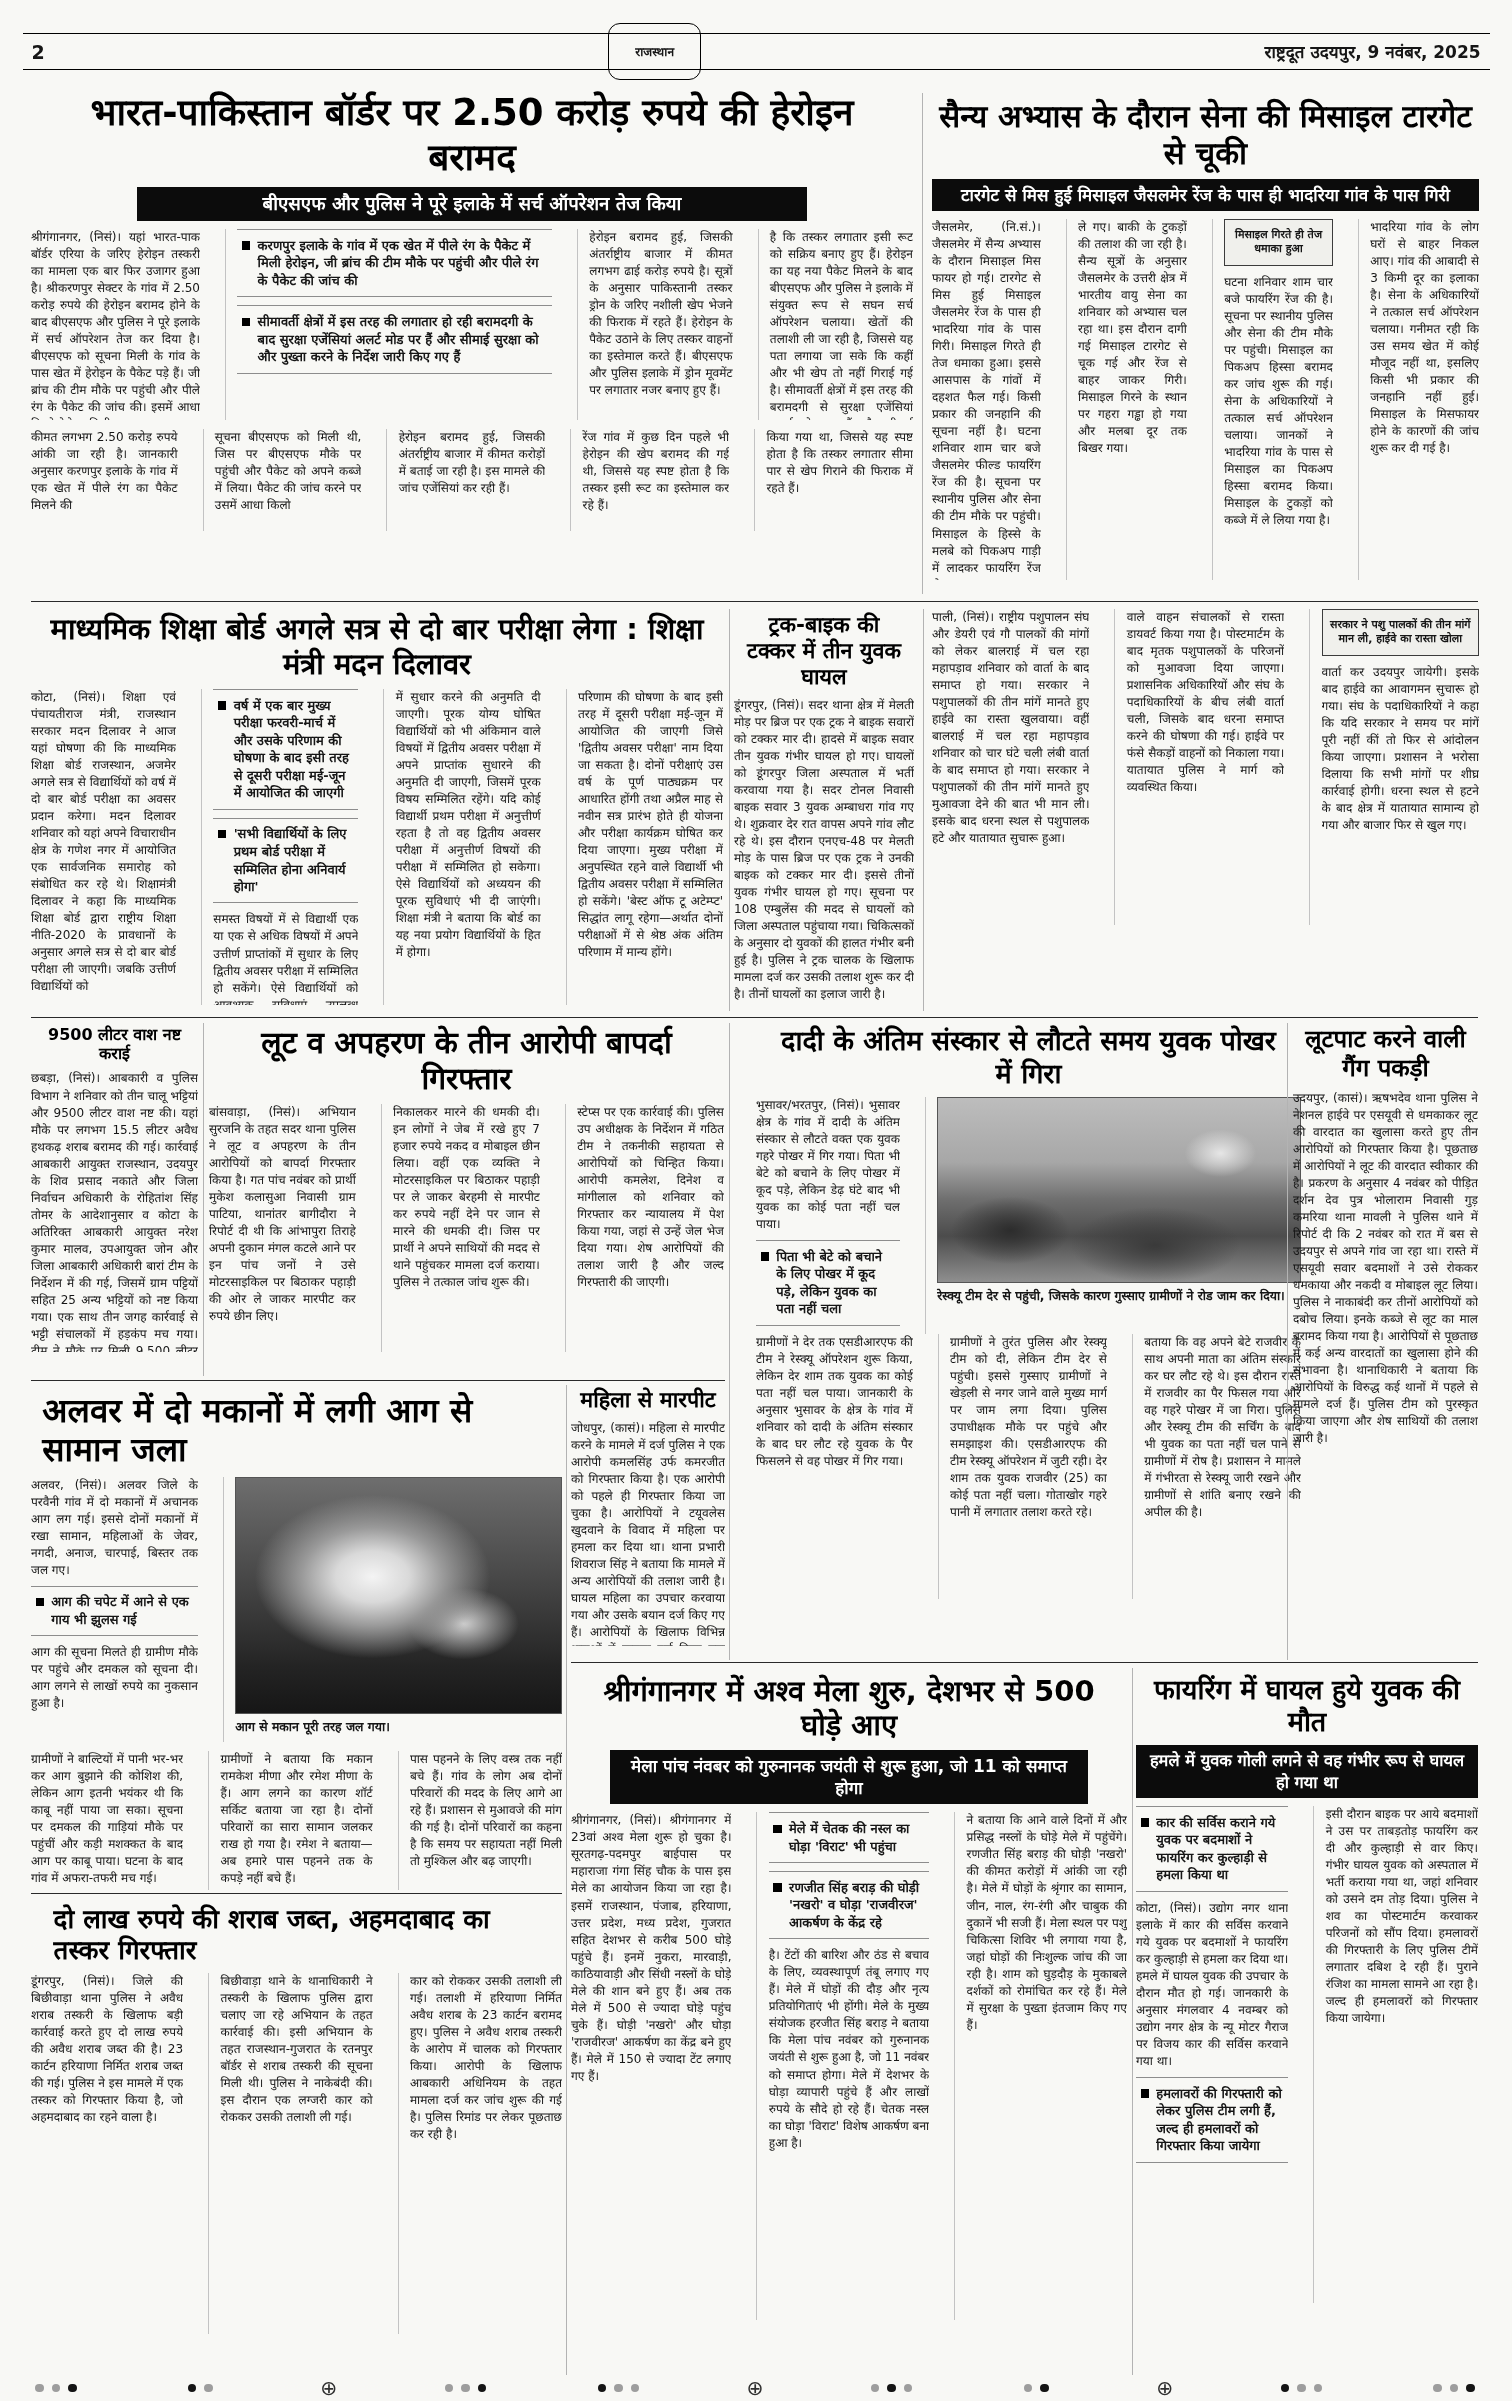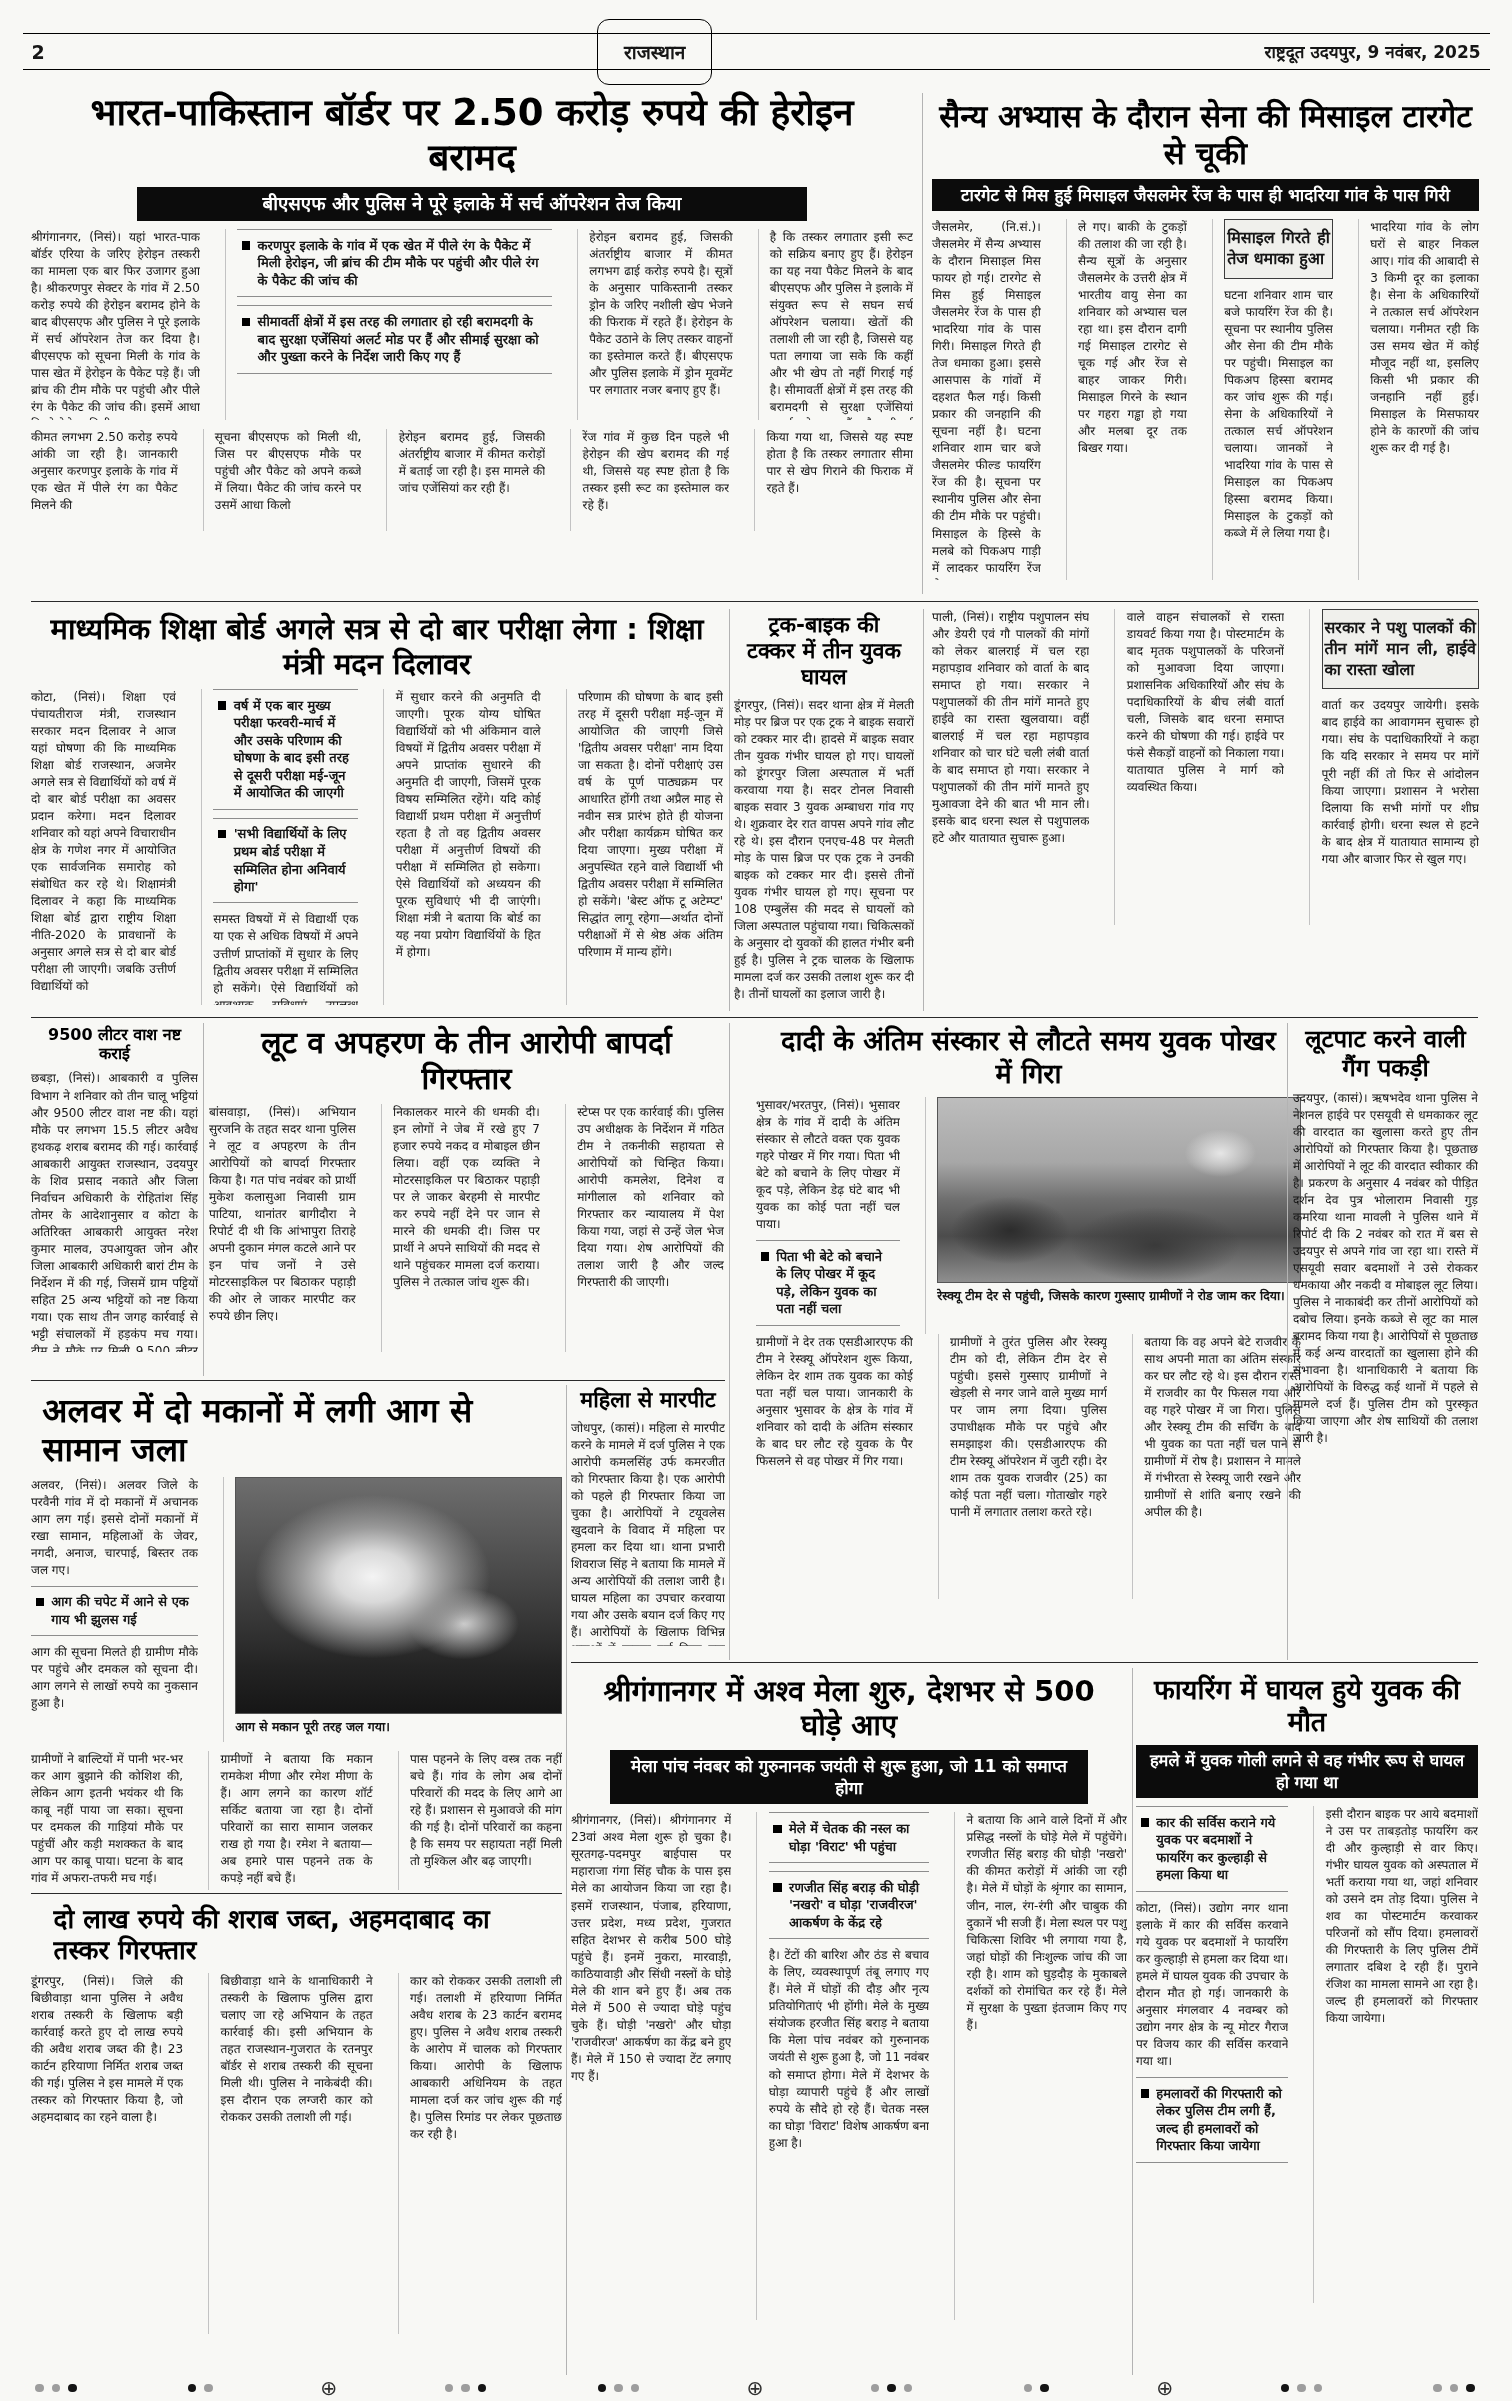--- a/index.html
+++ b/index.html
@@ -3,34 +3,34 @@
 <meta charset="utf-8">
 <style>
   * { margin:0; padding:0; box-sizing:border-box; }
   html,body { background:#dcdcdc; }
   .page { position:relative; width:1512px; height:2401px; margin:0 auto;
           background:#f8f8f5; font-family:"DejaVu Sans", sans-serif; color:#161616; overflow:hidden; }
   .header { position:absolute; left:22.6px; top:33px; width:1467px; height:37px;
             border-top:1.1px solid #000; border-bottom:1.1px solid #000;
             display:flex; align-items:center; justify-content:space-between; padding:0 9px; }
   .pgnum { font-size:19px; font-weight:bold; }
-  .section-box { border:1.1px solid #000; border-radius:12px; padding:19px 26px; font-size:19px; font-weight:bold; }
+  .section-box { border:1.1px solid #000; border-radius:12px; padding:19px 26px; font-size:12px; font-weight:bold; }
   .edition { font-size:17px; font-weight:bold; }
   .block { position:absolute; overflow:hidden; }
   .hl { text-align:center; font-weight:bold; color:#000; line-height:1.2; margin-bottom:6.8px; }
   .bar { background:#0c0c0c; color:#fff; text-align:center; font-weight:bold; line-height:1.3; padding:5.1px 8px; margin:5.6px auto 8px; }
   .cols { display:flex; gap:25px; }
   .col { flex:1 1 0; font-size:12px; line-height:1.42; text-align:justify; overflow:hidden; min-width:0; }
   .col + .col { border-left:0.6px solid #c3c3c3; padding-left:11.3px; }
   .single { font-size:12px; line-height:1.42; text-align:justify; overflow:hidden; }
   .note { border-top:1.1px solid #8d8d8d; border-bottom:1.1px solid #8d8d8d; padding:6.8px 4.5px;
           display:flex; gap:7.3px; font-weight:bold; font-size:13px; line-height:1.35; text-align:left; margin-bottom:8px; }
   .sq { flex:0 0 8.5px; width:8.5px; height:8.5px; background:#000; margin-top:4.5px; }
   .hibox { border:1.1px solid #3c3c3c; background:#f0f0ec; padding:8px 2px; font-weight:bold;
-           font-size:16px; line-height:1.3; margin-bottom:8px; }
+           font-size:11px; text-align:center; line-height:1.3; margin-bottom:8px; }
   .photo { width:100%; border:0.6px solid #555; }
   .photo-pond { height:186px;
      background:
        radial-gradient(ellipse 51px 34px at 78% 30%, #e6e6e6 0%, rgba(230,230,230,0) 70%),
        radial-gradient(ellipse 79px 45px at 20% 72%, #2c2c2c 0%, rgba(40,40,40,0) 75%),
        radial-gradient(ellipse 113px 51px at 60% 80%, #3a3a3a 0%, rgba(50,50,50,0) 75%),
        linear-gradient(#bdbdbd 0%, #a7a7a7 35%, #6f6f6f 55%, #4c4c4c 75%, #8f8f8f 100%); }
   .photo-fire { height:237px;
      background:
        radial-gradient(ellipse 147px 102px at 42% 42%, #f4f4f4 0%, #d9d9d9 25%, #9a9a9a 48%, rgba(80,80,80,0) 80%),

